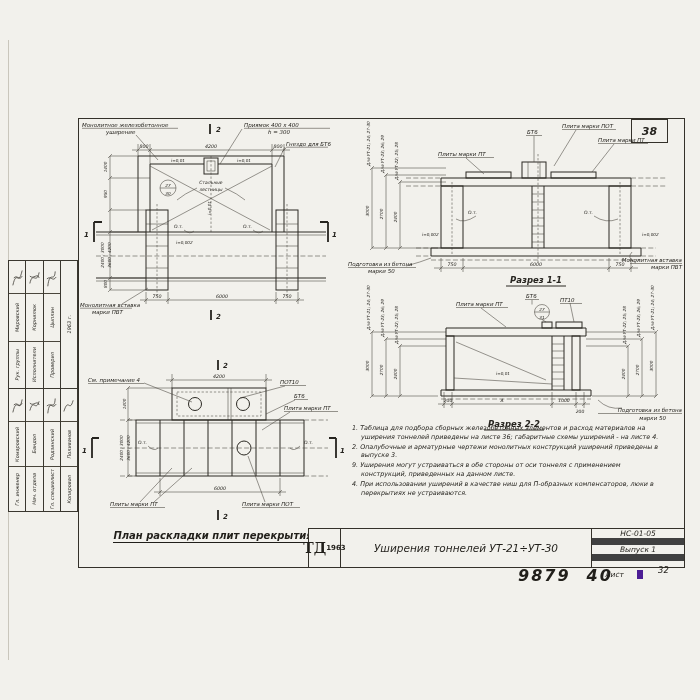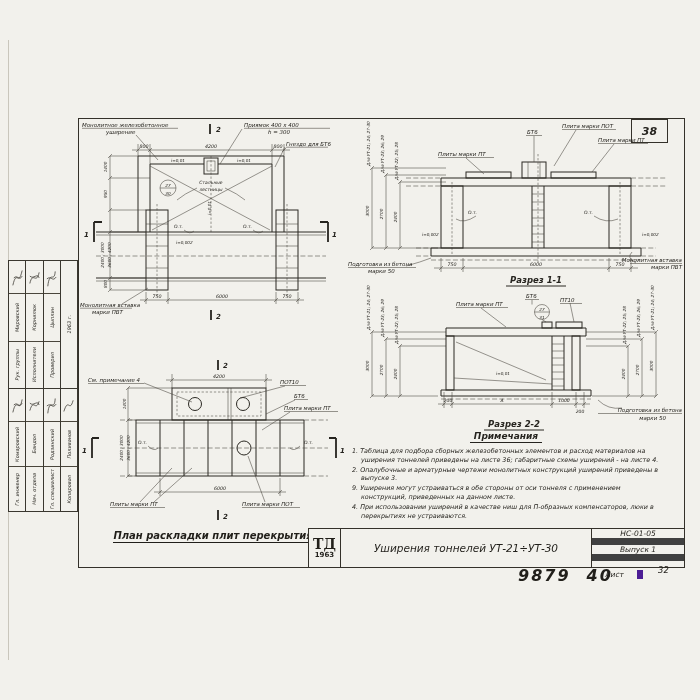--- a/index.html
+++ b/index.html
@@ -24,21 +24,21 @@
   .fig-title .u{font:bold italic 10px "DejaVu Sans",sans-serif;border-bottom:1.2px solid #211f1a;padding-bottom:1px;}
   .fig-sub{position:absolute;text-align:center;color:#211f1a;font:italic 8.5px "DejaVu Sans",sans-serif;}
   
   .notes{position:absolute;left:352px;top:424px;width:308px;color:#26241f;}
   .notes-head{text-align:center;margin-bottom:4px;}
   .notes-head span{font:bold italic 9px "DejaVu Sans",sans-serif;border-bottom:1.2px solid #26241f;padding:0 4px 1px;}
   .note-item{font:italic 6.4px/1.38 "DejaVu Sans",sans-serif;padding-left:9px;text-indent:-9px;margin-bottom:1px;}
   
   .titleblock{position:absolute;left:308px;top:528px;width:377px;height:40px;border:1.6px solid #34312a;
               box-sizing:border-box;display:flex;background:#f2f1ec;}
-  .tb-logo{width:31px;border-right:1.4px solid #34312a;display:flex;flex-direction:column;align-items:center;justify-content:center;}
+  .tb-logo{width:31px;border-right:1.4px solid #34312a;display:flex;flex-direction:row;align-items:center;justify-content:center;}
   .tb-logo-td{font:bold 14px "DejaVu Serif",serif;color:#211f1a;line-height:13px;}
   .tb-logo-year{font:bold 7px "DejaVu Sans",sans-serif;color:#211f1a;}
   .tb-title{flex:1;display:flex;align-items:center;justify-content:center;
             font:italic 10.5px "DejaVu Sans",sans-serif;color:#211f1a;border-right:1.4px solid #34312a;}
   .tb-right{width:92px;display:flex;flex-direction:column;}
   .tb-doc,.tb-issue{flex:1;display:flex;align-items:center;justify-content:center;
             font:italic 7.5px "DejaVu Sans",sans-serif;color:#211f1a;border-bottom:7px solid #404040;}
   .tb-sheet{flex:1.1;display:flex;}
   .tb-sheet-lbl{width:45px;border-right:6px solid #4c1d95;display:flex;align-items:center;justify-content:center;
             font:italic 7.5px "DejaVu Sans",sans-serif;color:#211f1a;margin-top:9px;}
@@ -306,21 +306,20 @@
       <text class="t7" x="143" y="163">2</text>
       <text class="t7" x="2" y="97">1</text>
       <text class="t7" x="260" y="97">1</text>
     </g>
   </svg>
   <div class="fig-title" style="left:88px;top:524px;width:250px;">
     <span class="u">План раскладки плит перекрытия</span>
   </div>
 
   <div class="notes">
-    <div class="notes-head"><span>Примечания</span></div>
     <div class="note-item">1. Таблица для подбора сборных железобетонных элементов и расход материалов на уширения тоннелей приведены на листе 36; габаритные схемы уширений - на листе 4.</div>
     <div class="note-item">2. Опалубочные и арматурные чертежи монолитных конструкций уширений приведены в выпуске 3.</div>
     <div class="note-item">9. Уширения могут устраиваться в обе стороны от оси тоннеля с применением конструкций, приведенных на данном листе.</div>
     <div class="note-item">4. При использовании уширений в качестве ниш для П-образных компенсаторов, люки в перекрытиях не устраиваются.</div>
   </div>
 
   <div class="titleblock">
     <div class="tb-logo">
       <div class="tb-logo-td">ТД</div>
       <div class="tb-logo-year">1963</div>

